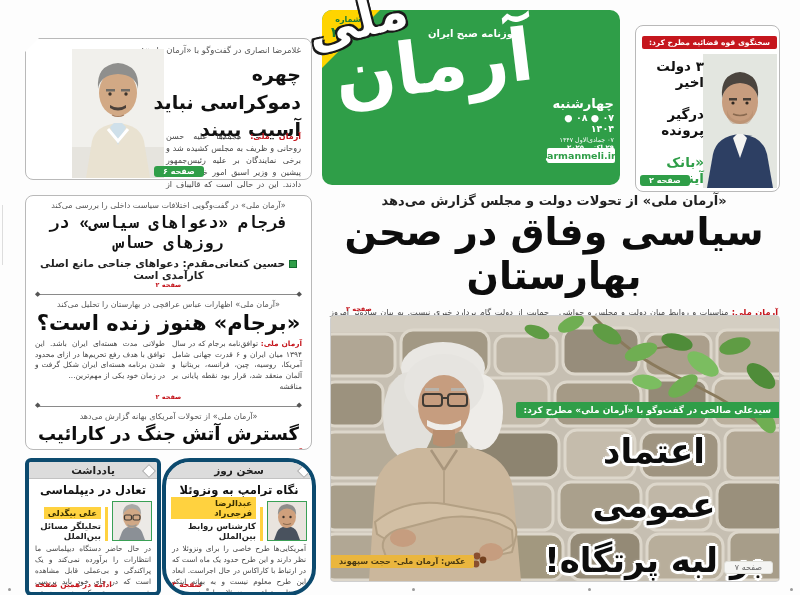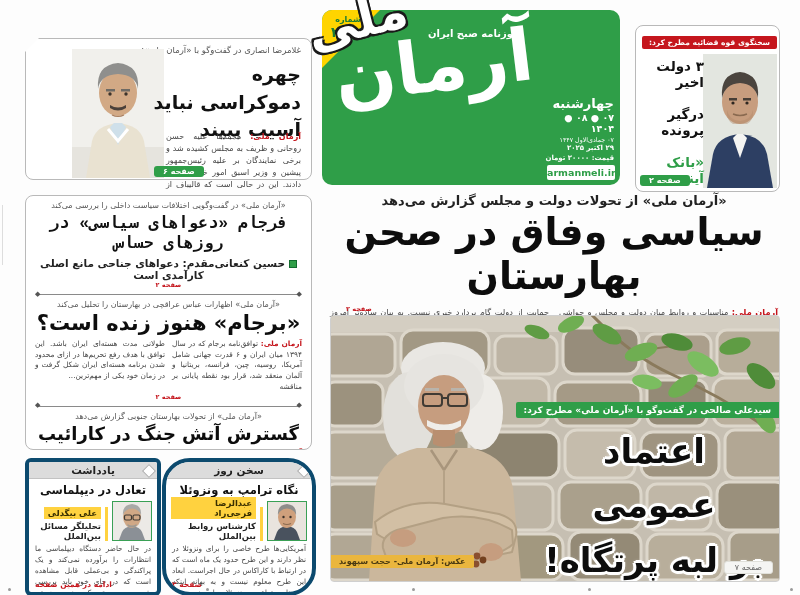--- a/index.html
+++ b/index.html
@@ -38,21 +38,21 @@
   .logo-melli{position:absolute;left:-16px;top:-18px;font-size:50px;font-weight:bold;
         color:#fff;transform:rotate(-14deg);
         text-shadow:-2px -2px 0 #1a1a1a,2px -2px 0 #1a1a1a,-2px 2px 0 #1a1a1a,2px 2px 0 #1a1a1a;}
   .tagline{position:absolute;left:106px;top:18px;font-size:10px;font-weight:bold;color:#fff;}
   .dateblock{position:absolute;right:6px;top:86px;width:72px;text-align:right;color:#fff;}
   .d-week{font-size:13px;font-weight:bold;}
   .d-fa{font-size:9.5px;font-weight:bold;margin-top:1px;}
   .d-hij{font-size:6.3px;margin-top:2px;}
   .d-greg{font-size:7px;font-weight:bold;margin-top:1px;}
   .d-price{font-size:7px;font-weight:bold;margin-top:2px;}
-  .website{position:absolute;right:5px;bottom:5px;width:68px;height:15px;background:#fff;
+  .website{position:absolute;right:5px;bottom:22px;width:68px;height:15px;background:#fff;
         color:#2f9e48;font-size:9.5px;font-weight:bold;text-align:center;line-height:15px;
         border-radius:2px;font-family:"DejaVu Sans",sans-serif;}
   
   .tr-box{left:635px;top:25px;width:143px;height:165px;}
   .tr-kicker{position:absolute;left:6px;right:2px;top:10px;background:#c5161d;color:#fff;
         font-size:7.6px;font-weight:bold;text-align:center;padding:2px 1px;border-radius:2px;}
   .tr-photo{position:absolute;right:2px;top:28px;width:74px;height:134px;overflow:hidden;}
   .tr-headline{position:absolute;left:4px;top:32px;width:64px;text-align:right;}
   .tr-headline .l{display:block;font-size:13.5px;font-weight:bold;color:#111;margin-bottom:16px;}
   .tr-headline .green{color:#2f9e48;}
@@ -221,21 +221,21 @@
           <div class="just"><span class="leadin">آرمان ملی:</span> <span>توافق‌نامه برجام که در سال ۱۳۹۴ میان ایران و ۶ قدرت جهانی شامل آمریکا، روسیه، چین، فرانسه، بریتانیا و آلمان منعقد شد، قرار بود نقطه پایانی بر مناقشه</span></div>
           <div class="just"><span>طولانی مدت هسته‌ای ایران باشد. این توافق با هدف رفع تحریم‌ها در ازای محدود شدن برنامه هسته‌ای ایران شکل گرفت و در زمان خود یکی از مهم‌ترین...</span></div>
         </div>
         <div class="tinypage">صفحه ۲</div>
       </div>
       <div class="divider">
           <span class="dmd r">◆</span>
           <span class="dmd l">◆</span>
         </div>
       <div>
-        <div class="c-kicker rtl">«آرمان ملی» از تحولات بهارستان جنوبی گزارش می‌دهد</div>
+        <div class="c-kicker rtl">«آرمان ملی» از تحولات آمریکای بهانه گزارش می‌دهد</div>
         <div class="c-head3 rtl">گسترش آتش جنگ در کارائیب</div>
         <div class="c-body">
           <div class="just"><span class="leadin">آرمان ملی:</span> <span>دونالد ترامپ رئیس‌جمهور آمریکا حدود یک ماه است به بهانه قاچاق مواد مخدر از حوزه دریای کارائیب، عملا ونزوئلا را در محاصره قرار داده است. البته</span></div>
           <div class="just"><span>ذکر این نکته ضروری است که ایالات متحده هم از منظر قاچاق مواد مخدر و هم از منظر مهاجرهایی که به آمریکا مهاجرت می‌کنند، با چالش‌های مهیب اجتماعی...</span></div>
         </div>
 
       </div>
     </div>
   </div>
 

